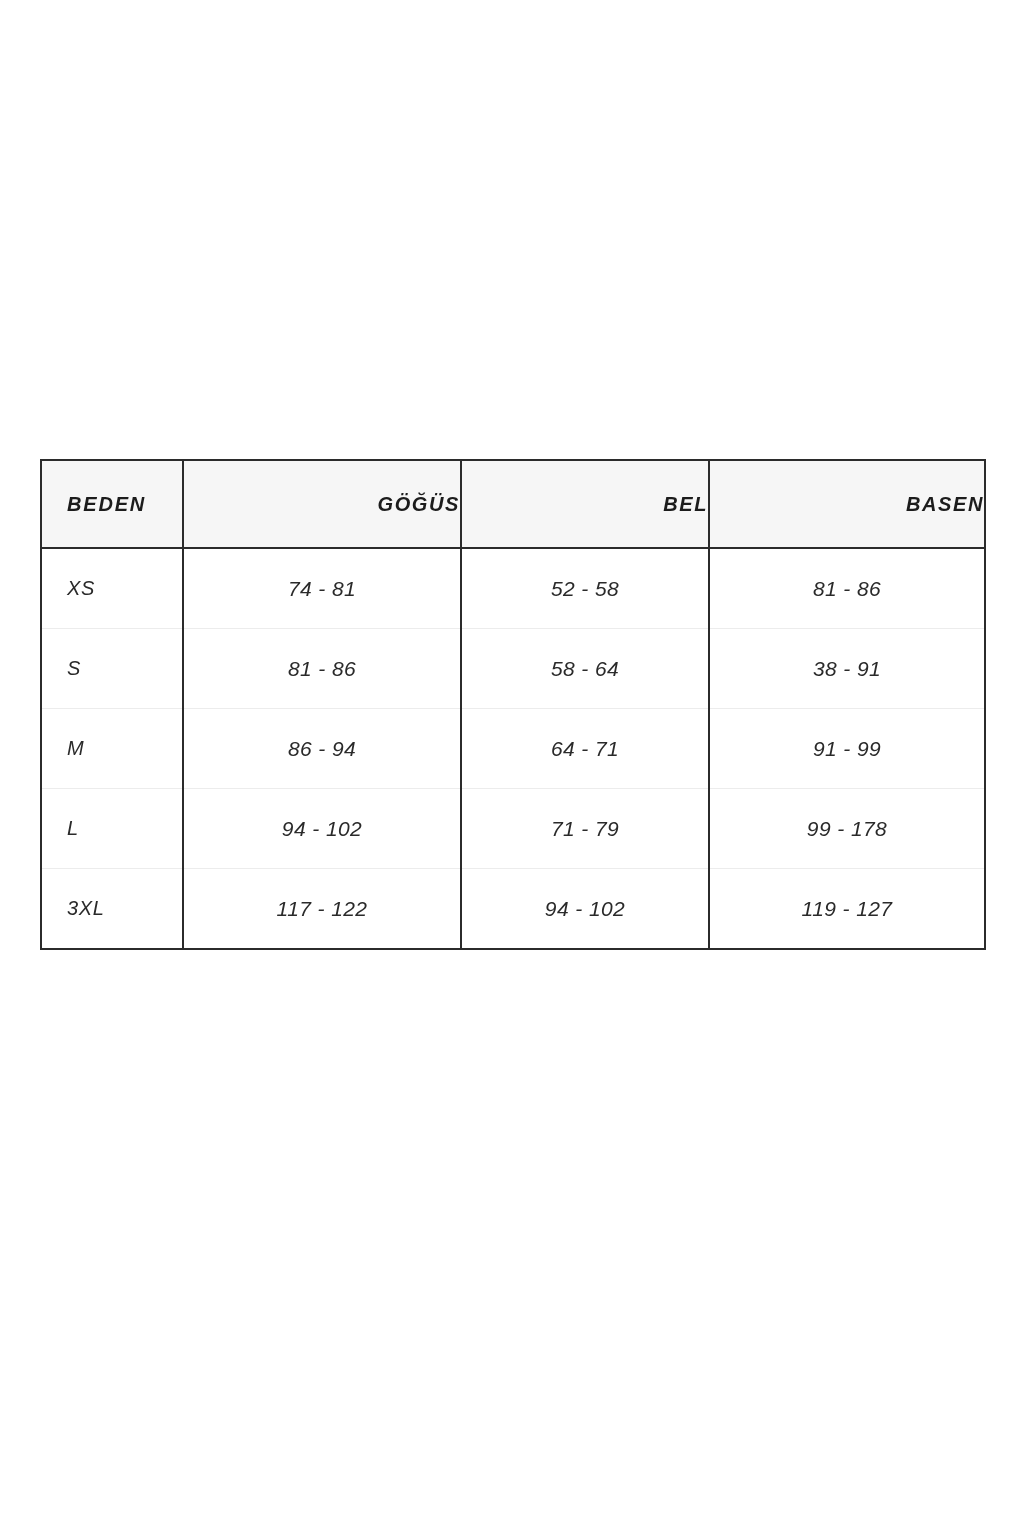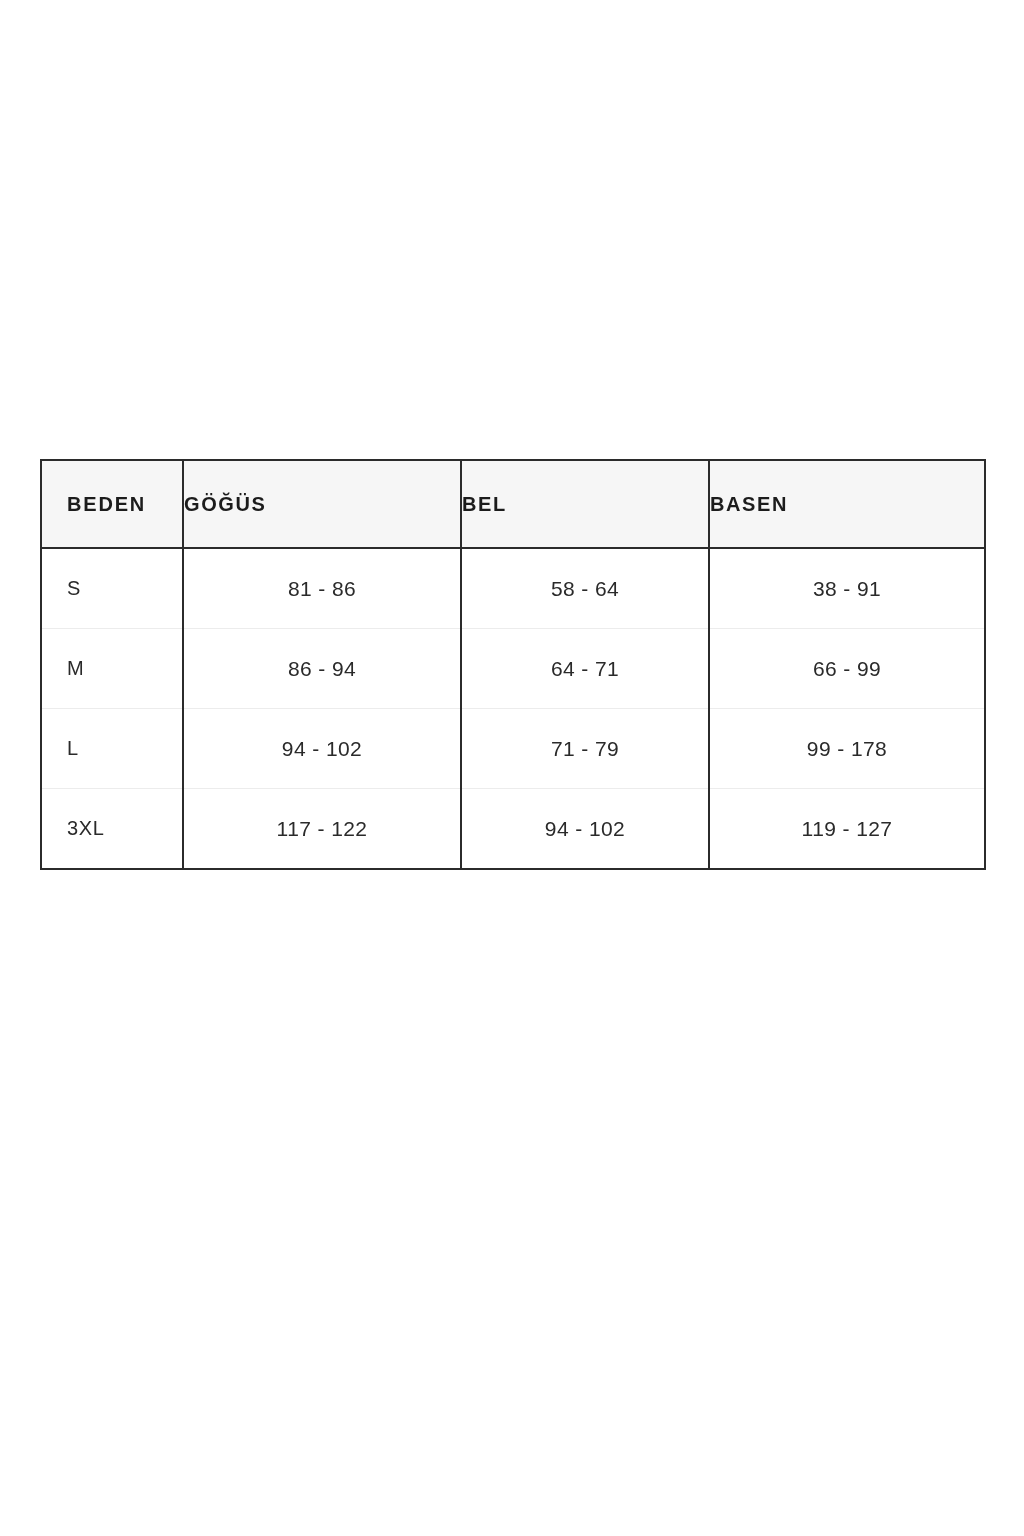--- a/index.html
+++ b/index.html
@@ -16,20 +16,21 @@
     overflow: hidden;
   }
 
   .page {
     position: absolute;
     left: 0;
     top: 0;
     width: 1024px;
     height: 1536px;
     background: #ffffff;
+    font-style: italic;
   }
 
   .size-table-wrap {
     position: absolute;
     left: 40px;
     top: 459px;
     width: 944px;
   }
 
   table.size-table {
@@ -47,21 +48,21 @@
 
   thead th {
     background: #f6f6f6;
     border-bottom: 2px solid #2b2b2b;
     border-right: 2px solid #2b2b2b;
     height: 86px;
     font-size: 20px;
     font-weight: bold;
     letter-spacing: 1.6px;
     color: #1c1c1c;
-    text-align: left;
+    text-align: right;
     padding: 0;
   }
   thead th:last-child { border-right: none; }
   thead th.th-beden {
     text-align: left;
     padding-left: 25px;
     letter-spacing: 1.8px;
   }
 
   tbody td {
@@ -102,30 +103,36 @@
       <thead>
         <tr>
           <th class="th-beden">BEDEN</th>
           <th>GÖĞÜS</th>
           <th>BEL</th>
           <th>BASEN</th>
         </tr>
       </thead>
       <tbody>
         <tr>
+          <td class="td-beden">XS</td>
+          <td>74 - 81</td>
+          <td>52 - 58</td>
+          <td>81 - 86</td>
+        </tr>
+        <tr>
           <td class="td-beden">S</td>
           <td>81 - 86</td>
           <td>58 - 64</td>
           <td>38 - 91</td>
         </tr>
         <tr>
           <td class="td-beden">M</td>
           <td>86 - 94</td>
           <td>64 - 71</td>
-          <td>66 - 99</td>
+          <td>91 - 99</td>
         </tr>
         <tr>
           <td class="td-beden">L</td>
           <td>94 - 102</td>
           <td>71 - 79</td>
           <td>99 - 178</td>
         </tr>
         <tr>
           <td class="td-beden">3XL</td>
           <td>117 - 122</td>

